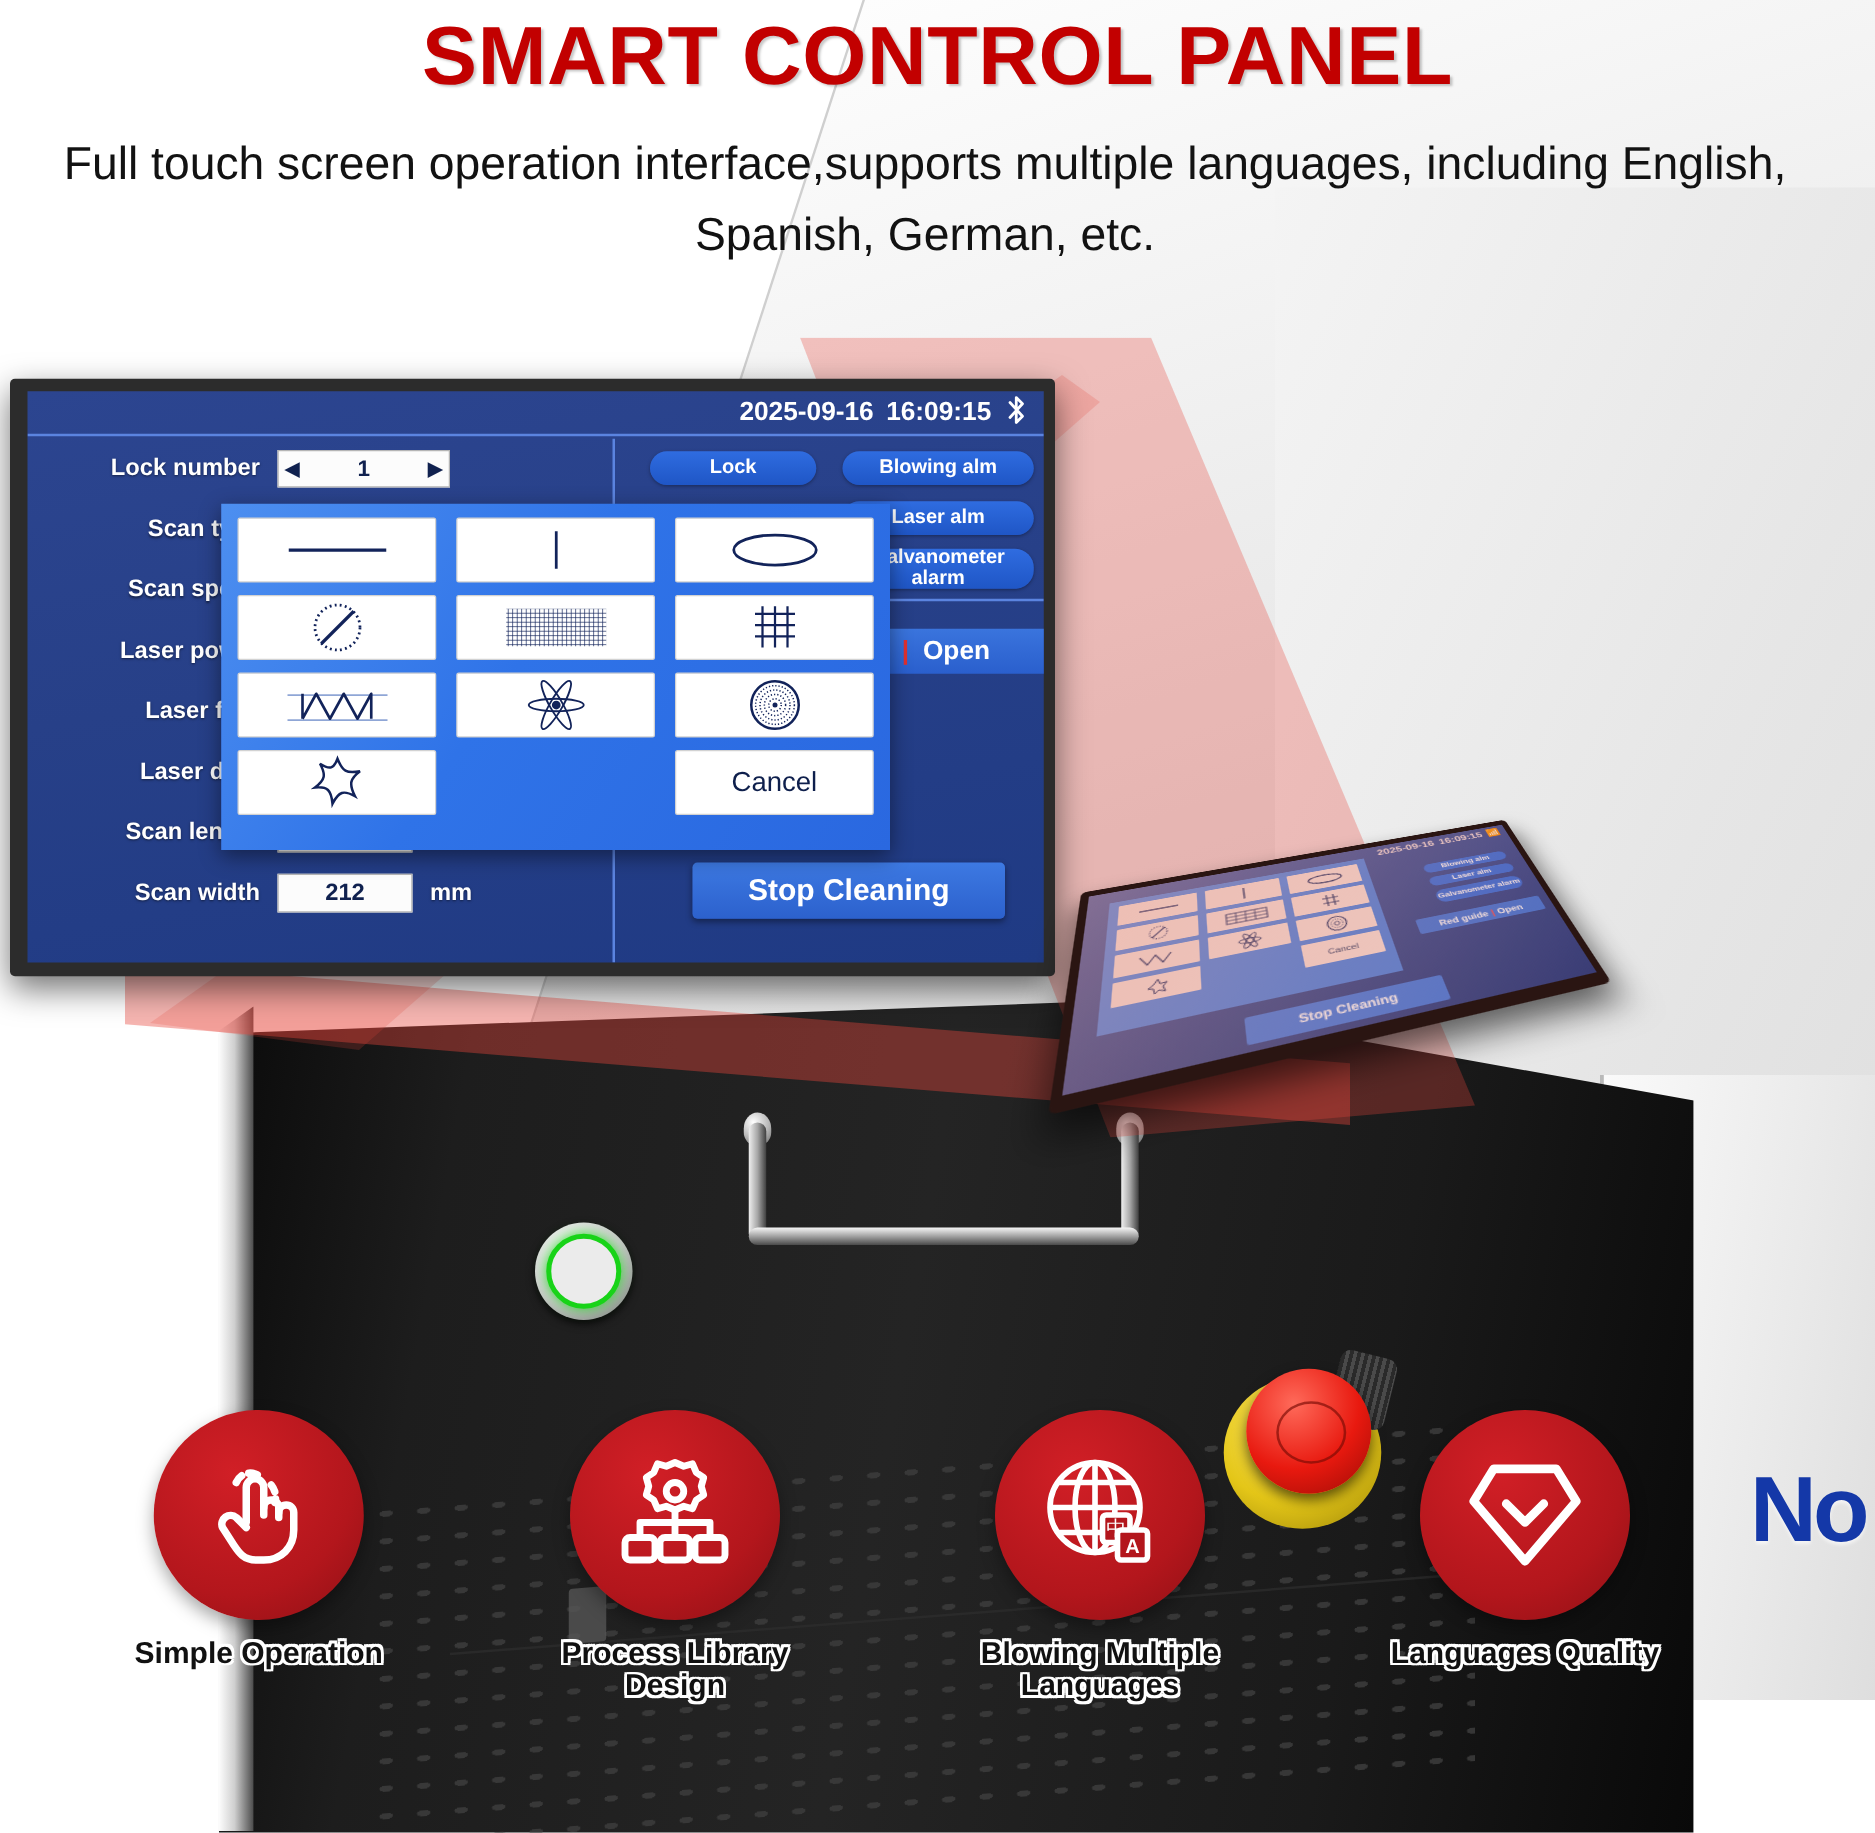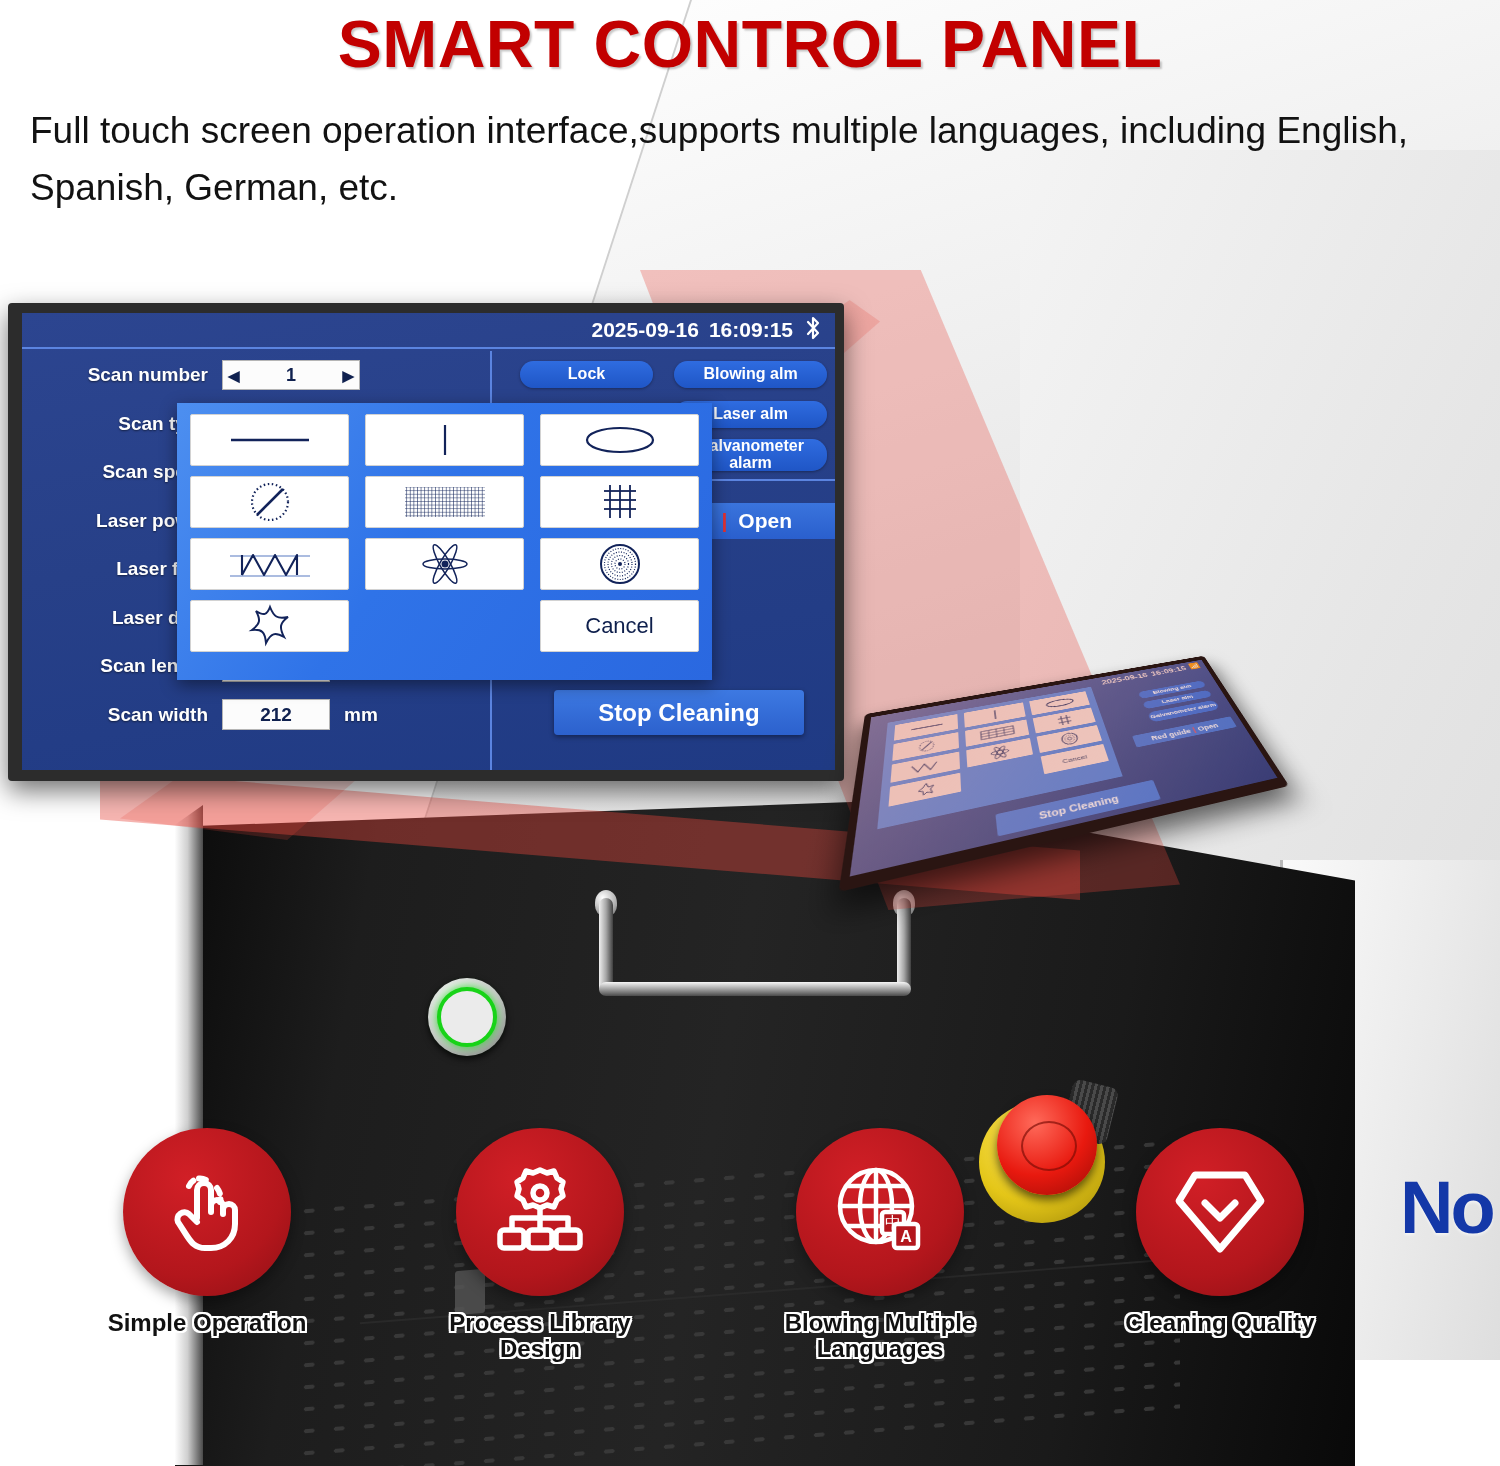--- a/index.html
+++ b/index.html
@@ -129,21 +129,21 @@
   .beam-c{ left:120px; top:300px; width:760px; height:540px;
            clip-path:polygon(96% 0%, 100% 4%, 22% 100%, 0% 96%); opacity:.20;}
 
   
   .headline{
     position:absolute; left:0; top:6px; width:1500px; text-align:center;
     font-size:66px; font-weight:bold; color:#c20000; letter-spacing:.5px;
     text-shadow:2px 2px 2px rgba(0,0,0,.22);
   }
   .subhead{
-    position:absolute; left:30px; top:102px; width:1420px; text-align:left;
+    position:absolute; left:30px; top:102px; width:1420px; text-align:center;
     font-size:37px; color:#121212; line-height:1.55;
   }
 
   
   #touch-panel{
     position:absolute; left:8px; top:303px; width:836px; height:478px;
     background:#2c2c2c; border-radius:4px;
     box-shadow:0 10px 26px rgba(0,0,0,.55);
     padding:10px 9px 11px 14px;
   }
@@ -354,21 +354,21 @@
           <path d="M5 6 L15 17 L10 22 L10 2 L15 7 L5 18" fill="none" stroke="#ffffff" stroke-width="2.2" stroke-linejoin="round" stroke-linecap="round"></path>
         </svg>
       </span>
     </div>
 
     <div class="content">
 
       <div class="left-col">
 
         <div class="param-row">
-          <div class="param-label">Scan number</div>
+          <div class="param-label">Lock number</div>
           <div class="spinner">
             <span class="spin-arrow">◀</span>
             <span class="spin-val">1</span>
             <span class="spin-arrow">▶</span>
           </div>
         </div>
 
         <div class="param-row">
           <div class="param-label">Scan type</div>
           <div class="value-box"></div>
@@ -662,14 +662,14 @@
 
 <div class="feature" id="feature-4">
   <div class="circle">
     <span>
       <svg width="98" height="98" viewBox="0 0 98 98" fill="none" stroke="#ffffff" stroke-width="7" stroke-linejoin="round" stroke-linecap="round">
         <path d="M24 14 H74 L90 40 L49 88 L8 40 Z"></path>
         <path d="M34 42 L49 57 L64 42"></path>
       </svg>
     </span>
   </div>
-  <div class="caption">Cleaning Quality</div>
+  <div class="caption">Languages Quality</div>
 </div>
 
 </body></html>

